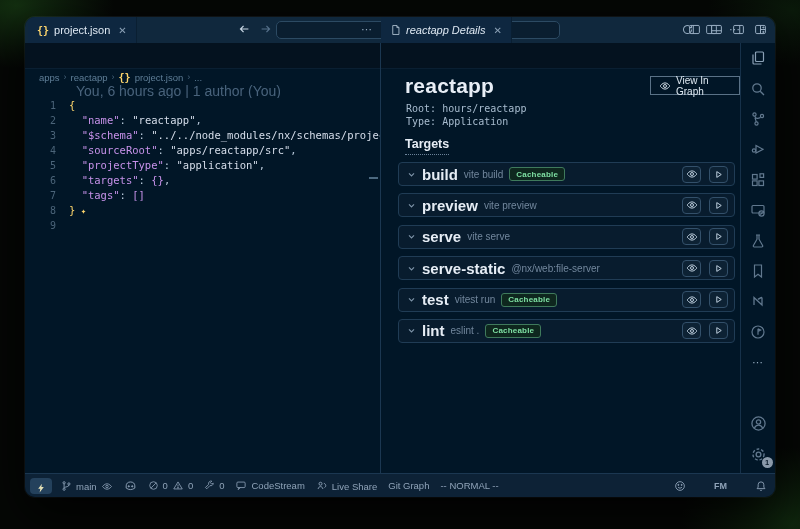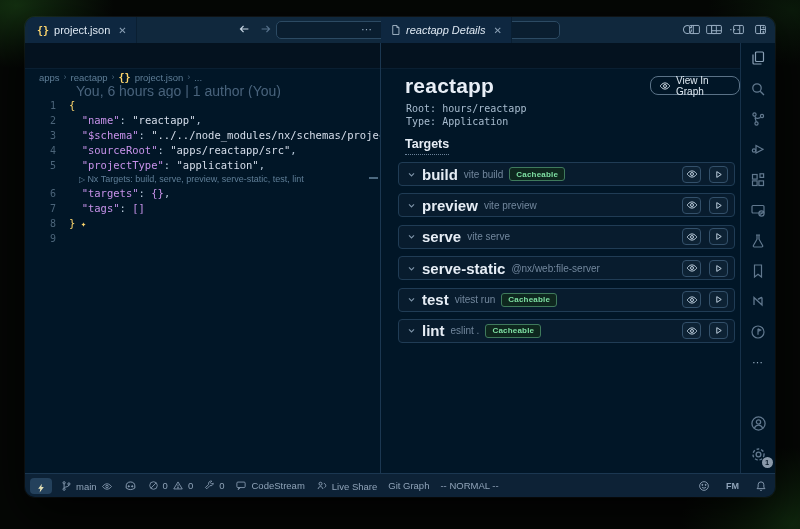--- a/index.html
+++ b/index.html
@@ -68,21 +68,21 @@
   .key { color:#c792ea; } .str { color:#d6deeb; } .pln { color:#b4c5d6; }
   .br { color:#ffd76d; } .obj { color:#c792ea; }
   .spark { color:#ffd76d; font-size:9px; }
   .editor-dash { position:absolute; left:344px; top:160px; width:9px; height:2px; background:#5f7e97; opacity:.8; }
   .group-divider { position:absolute; left:355px; top:26px; width:1px; height:430px; background:#1b3751; }
   
   .panel { position:absolute; left:356px; top:52px; width:359px; height:404px; background:#011627; }
   .p-title { position:absolute; left:24px; top:5px; font-size:21px; font-weight:600; color:#e8eef6; letter-spacing:.2px; }
   .p-btn {
     position:absolute; left:269px; top:7px; height:19px; padding:0 8px;
-    border:1px solid #5a7287; border-radius:8px; background:transparent;
+    border:1px solid #5a7287; border-radius:0; background:transparent;
     display:flex; align-items:center; gap:5px; color:#dfe9f2; font-size:10px;
   }
   .p-meta { position:absolute; left:25px; top:33px; font-family:"DejaVu Sans Mono", monospace; font-size:10px; color:#a8bccf; line-height:13px; }
   .p-heading { position:absolute; left:24px; top:68px; font-size:12.5px; font-weight:bold; color:#e6edf5;
                border-bottom:1.5px dotted #6b8299; padding-bottom:3px; }
   .targets { position:absolute; left:17px; top:93px; width:337px; }
   .trow {
     height:24px; margin-bottom:7.4px; background:#081c2e; border:1px solid #203c55; border-radius:4px;
     display:flex; align-items:center; padding:0 6px 0 8px; gap:6px;
   }
@@ -113,21 +113,21 @@
     display:flex; align-items:center; justify-content:center;
   }
   
   .statusbar {
     position:absolute; left:0; bottom:0; width:100%; height:24px;
     background:#0d2236; border-top:1px solid #1b3751;
     display:flex; align-items:center; font-size:9.5px; color:#8fa3b8; padding:0 8px 0 5px;
   }
   .sb-item { display:flex; align-items:flex-end; gap:4px; margin-right:11px; white-space:nowrap; }
   .sb-chip { background:#24415c; border-radius:4px; width:22px; height:16px; justify-content:center; margin-right:9px; }
-  .sb-right { margin-left:auto; display:flex; align-items:center; gap:16px; }
+  .sb-right { margin-left:auto; display:flex; align-items:center; gap:28px; }
   svg { display:block; }
 </style>
 </head>
 <body>
 
 <div class="window">
 
   <div class="titlebar">
     <div class="lights">
       <span class="light l-close"></span>
@@ -232,21 +232,20 @@
   </div>
 
   <div class="editor">
     <div>
         <div class="crow blame"><span class="gut"></span><span class="ct">You, 6 hours ago | 1 author (You)</span></div>
         <div class="crow code"><span class="gut">1</span><span class="ct"><span class="br">{</span></span></div>
         <div class="crow code"><span class="gut">2</span><span class="ct"><span class="pln">  </span><span class="key">"name"</span><span class="pln">: </span><span class="str">"reactapp"</span><span class="pln">,</span></span></div>
         <div class="crow code"><span class="gut">3</span><span class="ct"><span class="pln">  </span><span class="key">"$schema"</span><span class="pln">: </span><span class="str">"../../node_modules/nx/schemas/project-s</span></span></div>
         <div class="crow code"><span class="gut">4</span><span class="ct"><span class="pln">  </span><span class="key">"sourceRoot"</span><span class="pln">: </span><span class="str">"apps/reactapp/src"</span><span class="pln">,</span></span></div>
         <div class="crow code"><span class="gut">5</span><span class="ct"><span class="pln">  </span><span class="key">"projectType"</span><span class="pln">: </span><span class="str">"application"</span><span class="pln">,</span></span></div>
-        <div class="crow lens"><span class="gut"></span><span class="ct">Nx Targets: build, serve, preview, serve-static, test, lint</span></div>
         <div class="crow code"><span class="gut">6</span><span class="ct"><span class="pln">  </span><span class="key">"targets"</span><span class="pln">: </span><span class="obj">{}</span><span class="pln">,</span></span></div>
         <div class="crow code"><span class="gut">7</span><span class="ct"><span class="pln">  </span><span class="key">"tags"</span><span class="pln">: </span><span class="obj">[]</span></span></div>
         <div class="crow code"><span class="gut">8</span><span class="ct"><span class="br">}</span><span class="spark"> ✦</span></span></div>
         <div class="crow code"><span class="gut">9</span><span class="ct"></span></div>
       </div>
   </div>
   <div class="editor-dash"></div>
   <div class="group-divider"></div>
 
   <div class="panel">

